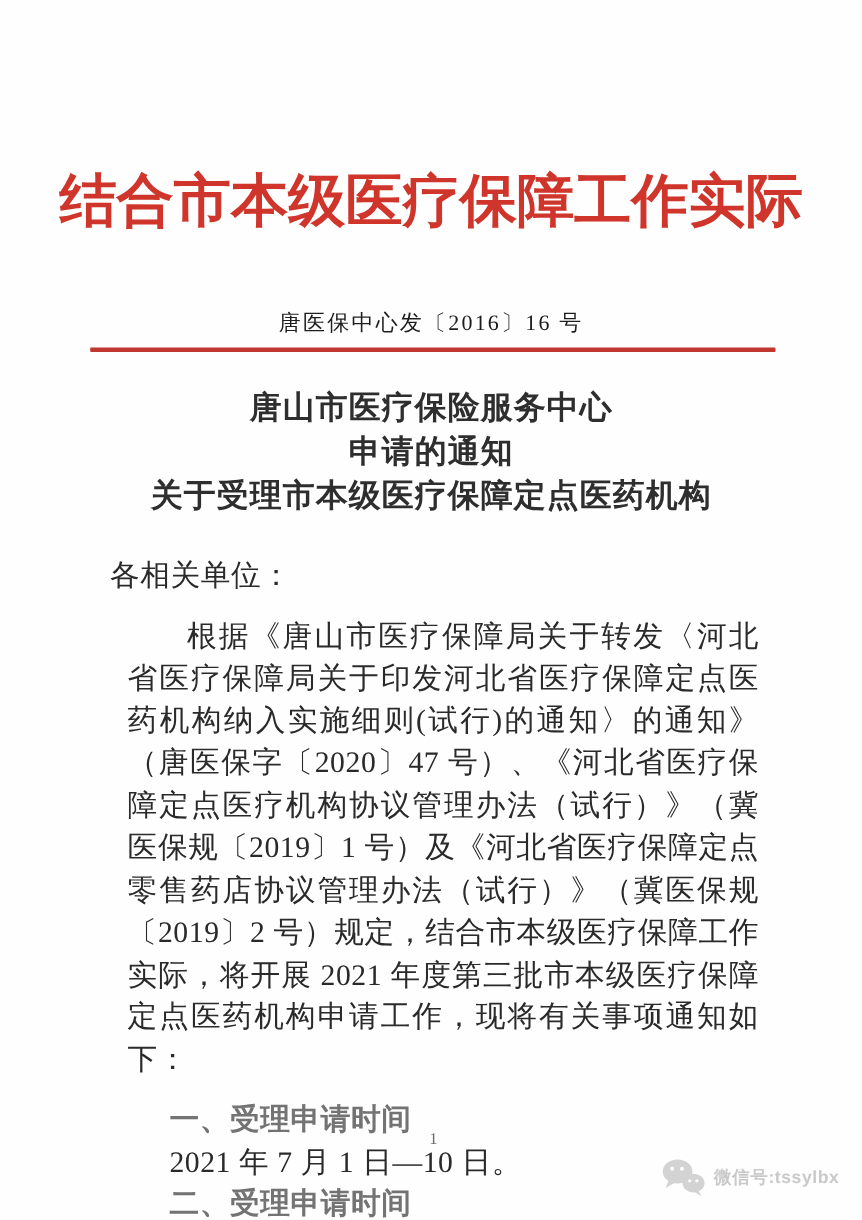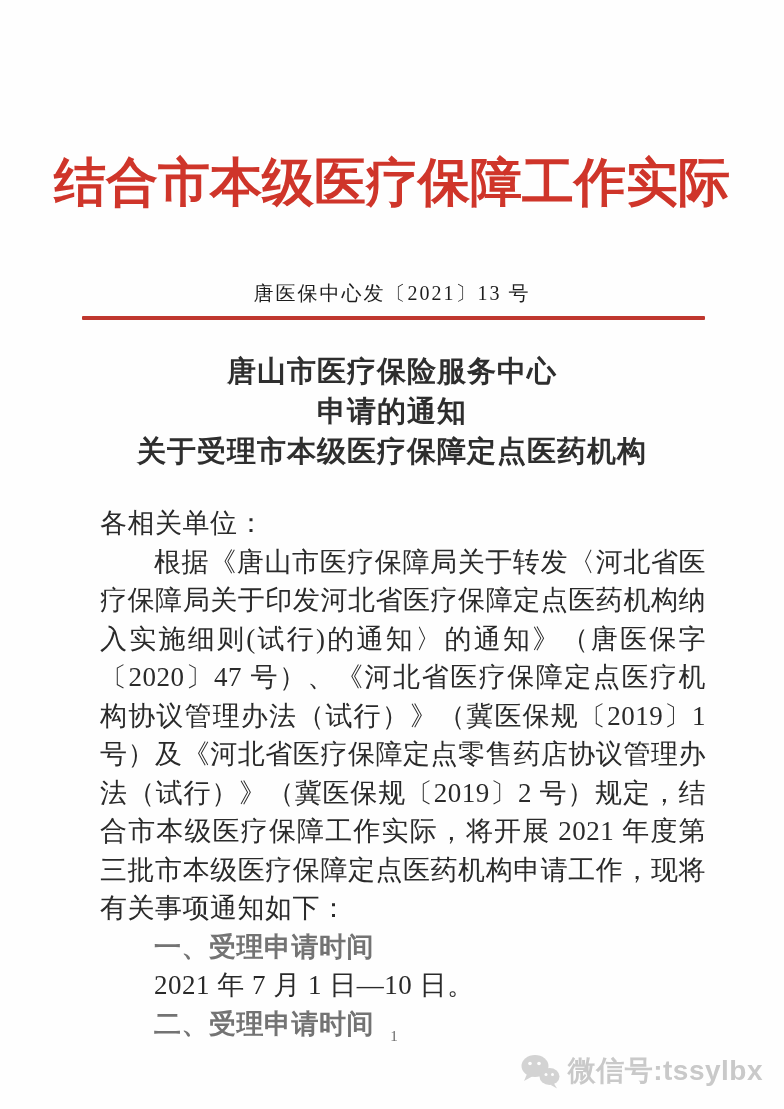--- a/index.html
+++ b/index.html
@@ -72,21 +72,21 @@
     line-height: 38.5px;
     text-align: justify;
     color: #2a2a2a;
     letter-spacing: 0.5px;
   }
   .salutation {
     text-indent: 0;
   }
   .para-indent {
     text-indent: 2em;
-    margin: 0;
+    margin: 16px;
   }
   .section-heading {
     text-indent: 2em;
     font-family: "Liberation Sans", "DejaVu Sans", sans-serif;
     font-weight: bold;
     color: #737373;
     letter-spacing: 0.5px;
   }
   .section-text {
     text-indent: 2em;
@@ -109,35 +109,35 @@
     align-items: center;
     gap: 8px;
   }
   .wechat-icon-wrap {
     width: 40px;
     height: 36px;
     display: inline-block;
   }
   .wechat-label {
     font-family: "Liberation Sans", "DejaVu Sans", sans-serif;
-    font-size: 28px;
+    font-size: 16px;
     font-weight: bold;
     color: #c9c9c9;
     letter-spacing: 0.5px;
     white-space: nowrap;
   }
 </style>
 </head>
 <body>
 
 <div class="page">
 
   <div class="org-title">结合市本级医疗保障工作实际</div>
 
-  <div class="doc-number">唐医保中心发〔2021〕13 号</div>
+  <div class="doc-number">唐医保中心发〔2016〕16 号</div>
 
   <div class="red-line"></div>
 
   <div class="doc-title">
     <div>唐山市医疗保险服务中心</div>
     <div>申请的通知</div>
     <div>关于受理市本级医疗保障定点医药机构</div>
   </div>
 
   <div class="body-block">

